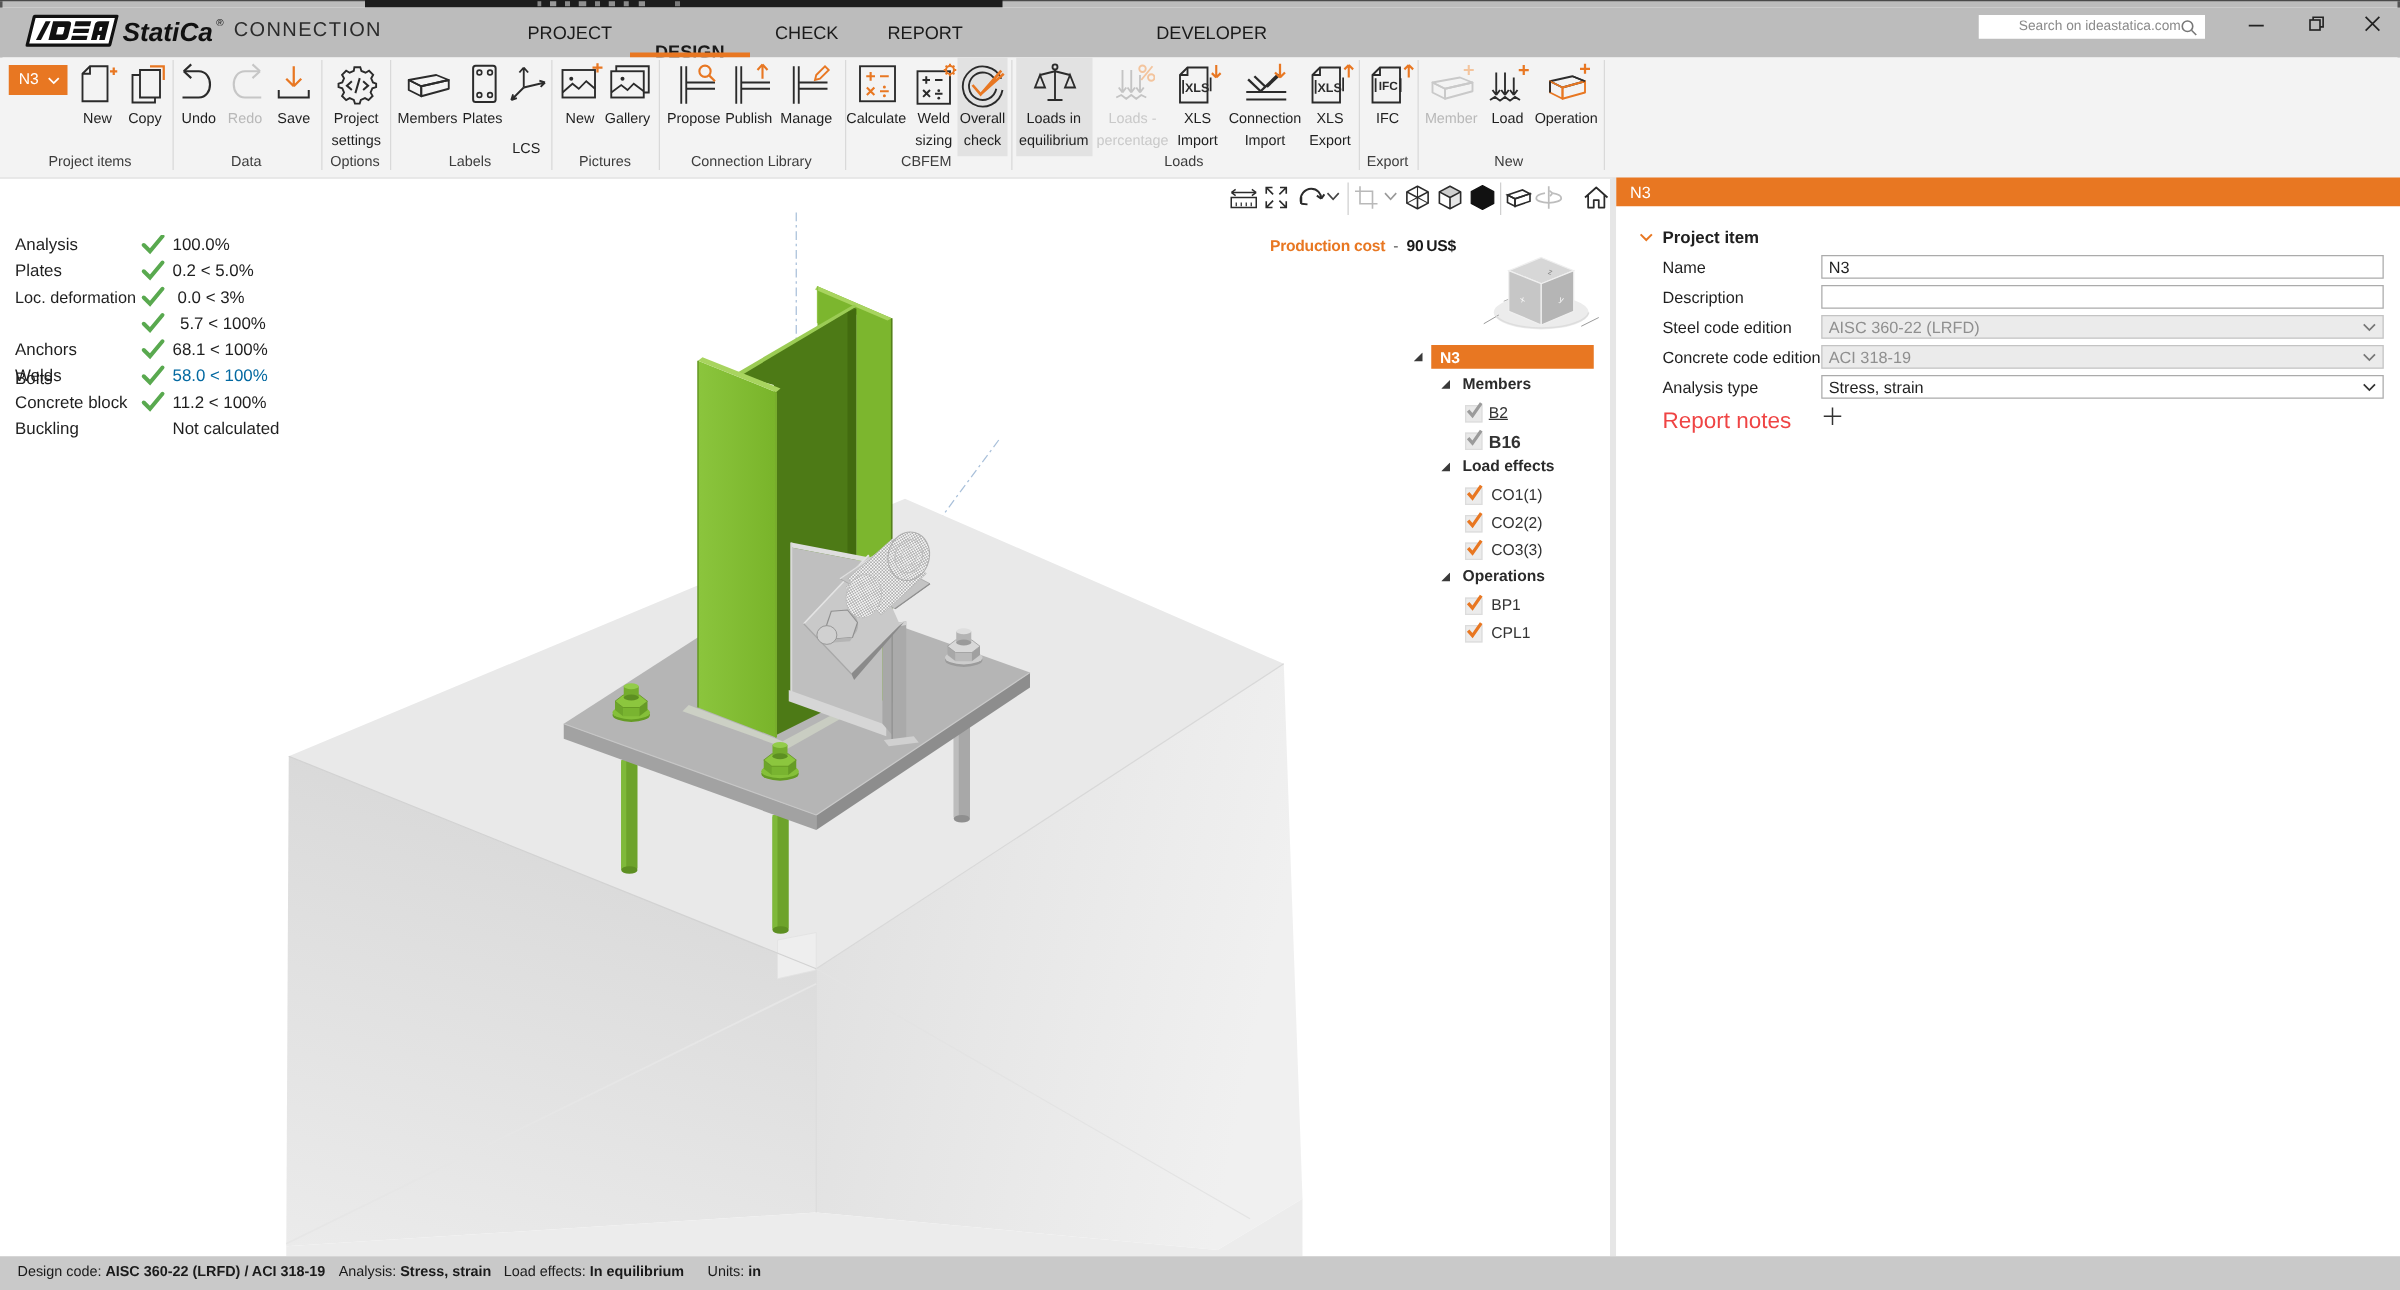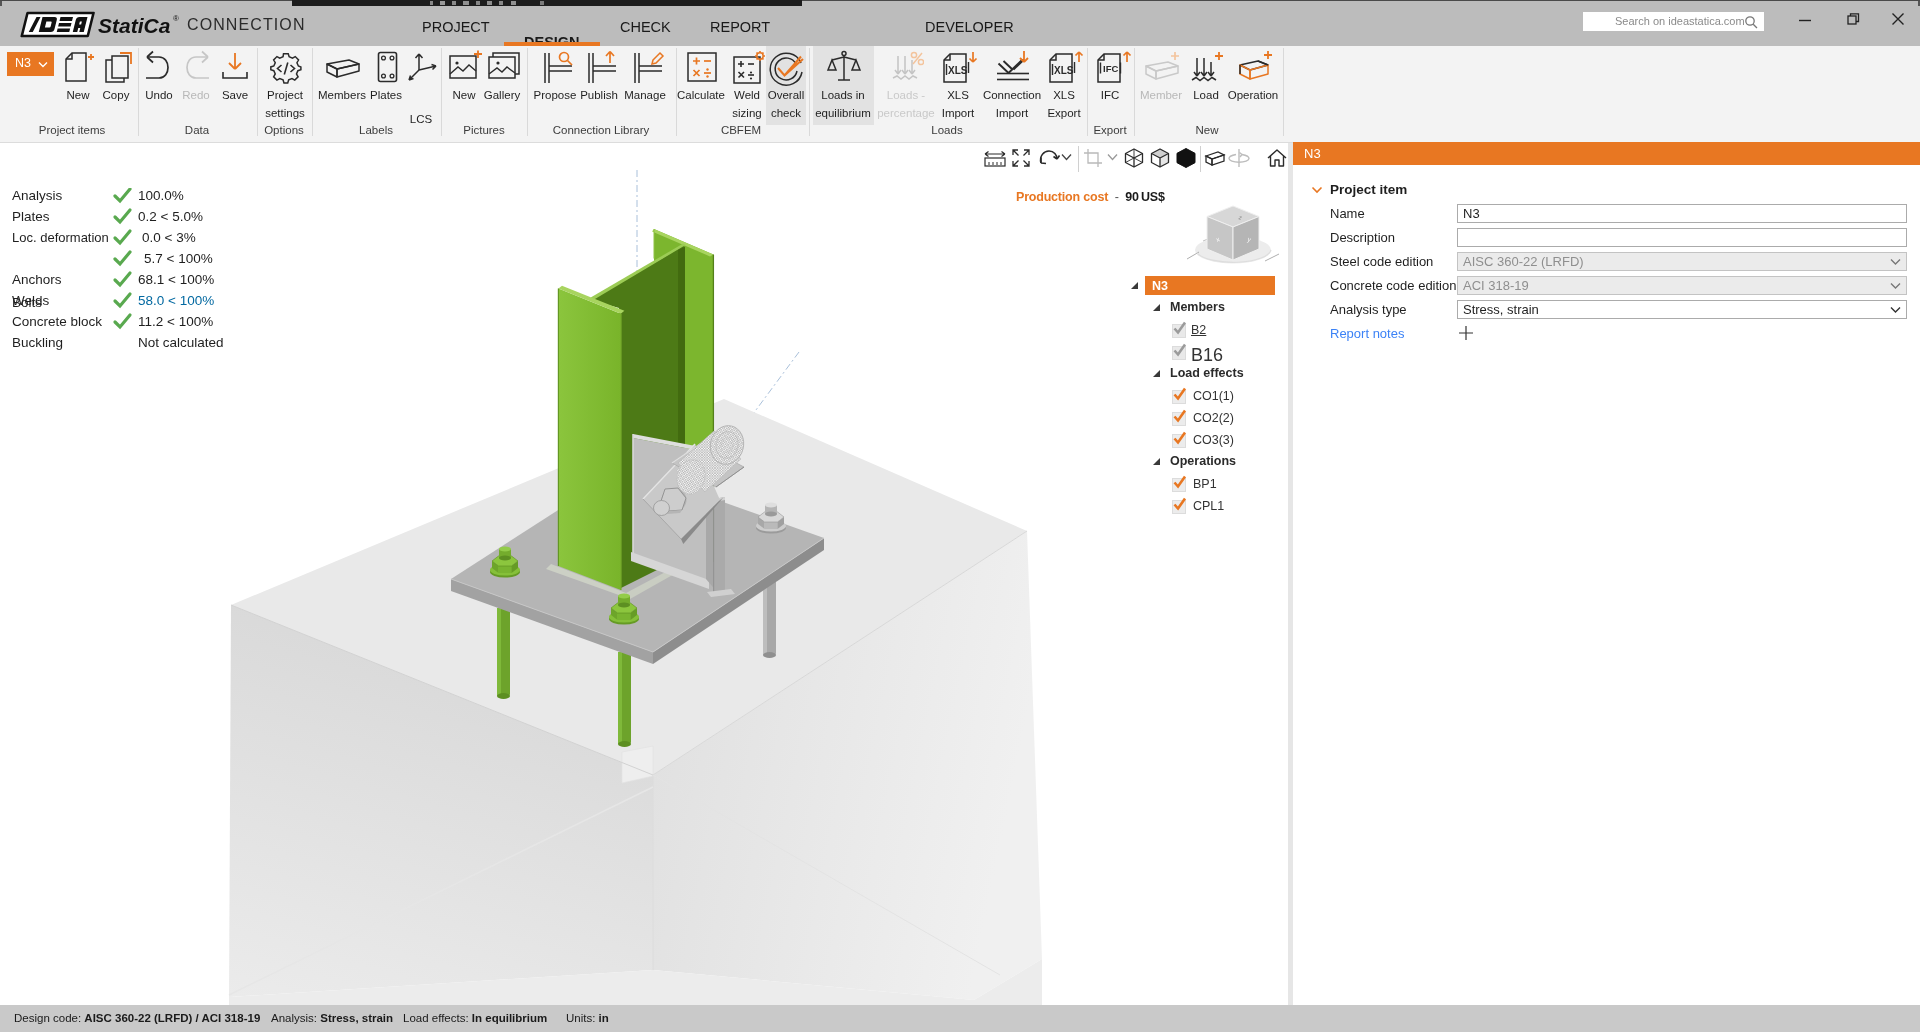--- a/index.html
+++ b/index.html
@@ -619,21 +619,21 @@
   <div class="abs" style="left:1170px;top:300px;font-size:12.5px;font-weight:bold;color:#2b2b2b;">Members</div>
   <div class="abs" style="left:1172px;top:324px;width:12px;height:12px;background:#e9e9e9;border:1px solid #dcdcdc;"></div>
   <svg class="abs" style="left:1172px;top:320px;" width="16" height="16" viewBox="0 0 16 16">
       <path d="M2.5 8.5 L6 12.5 L13 2.5" stroke="#9b9b9b" stroke-width="2.6" fill="none"></path>
     </svg>
   <div class="abs" style="left:1191px;top:323px;font-size:12.5px;color:#333;text-decoration:underline;">B2</div>
   <div class="abs" style="left:1172px;top:346px;width:12px;height:12px;background:#e9e9e9;border:1px solid #dcdcdc;"></div>
   <svg class="abs" style="left:1172px;top:342px;" width="16" height="16" viewBox="0 0 16 16">
       <path d="M2.5 8.5 L6 12.5 L13 2.5" stroke="#9b9b9b" stroke-width="2.6" fill="none"></path>
     </svg>
-  <div class="abs" style="left:1191px;top:345px;font-size:18px;color:#333;">B16</div>
+  <div class="abs" style="left:1191px;top:345px;font-size:14px;color:#333;font-weight:bold;">B16</div>
   <svg class="abs" style="left:1153px;top:370px;" width="8" height="8" viewBox="0 0 8 8">
       <polygon points="7,0 7,7 0,7" fill="#3a3a3a"></polygon>
     </svg>
   <div class="abs" style="left:1170px;top:366px;font-size:12.5px;font-weight:bold;color:#2b2b2b;">Load effects</div>
   <div class="abs" style="left:1172px;top:390px;width:12px;height:12px;background:#ececec;border:1px solid #dcdcdc;"></div>
   <svg class="abs" style="left:1172px;top:386px;" width="16" height="16" viewBox="0 0 16 16">
       <path d="M2.5 8.5 L6 12.5 L13 2.5" stroke="#e87722" stroke-width="2.6" fill="none"></path>
     </svg>
   <div class="abs" style="left:1193px;top:389px;font-size:12.5px;color:#333;">CO1(1)</div>
   <div class="abs" style="left:1172px;top:412px;width:12px;height:12px;background:#ececec;border:1px solid #dcdcdc;"></div>
@@ -698,21 +698,21 @@
 <div id="propgrid" style="position:absolute;left:0;top:0;">
   <svg class="abs" style="left:1311px;top:185px;" width="12" height="10" viewBox="0 0 12 10">
       <path d="M1.5 2.5 L6 7 L10.5 2.5" stroke="#e87722" stroke-width="1.6" fill="none"></path>
     </svg>
   <div class="abs" style="left:1330px;top:182px;font-size:13.5px;font-weight:bold;color:#1f1f1f;">Project item</div>
   <div class="abs" style="left:1330px;top:206px;font-size:13px;color:#1f1f1f;">Name</div>
   <div class="abs" style="left:1330px;top:230px;font-size:13px;color:#1f1f1f;">Description</div>
   <div class="abs" style="left:1330px;top:254px;font-size:13px;color:#1f1f1f;">Steel code edition</div>
   <div class="abs" style="left:1330px;top:278px;font-size:13px;color:#1f1f1f;">Concrete code edition</div>
   <div class="abs" style="left:1330px;top:302px;font-size:13px;color:#1f1f1f;">Analysis type</div>
-  <div class="abs" style="left:1330px;top:326px;font-size:13px;color:#3b82f6;">Report notes</div>
+  <div class="abs" style="left:1330px;top:326px;font-size:18px;color:#ef4444;">Report notes</div>
   <div class="abs" style="left:1457px;top:204px;width:448px;height:17px;background:#fff;border:1px solid #ababab;"></div>
   <div class="abs" style="left:1463px;top:206px;font-size:13px;color:#1f1f1f;">N3</div>
   <div class="abs" style="left:1457px;top:228px;width:448px;height:17px;background:#fff;border:1px solid #ababab;"></div>
   <div class="abs" style="left:1457px;top:252px;width:448px;height:17px;background:#ebebeb;border:1px solid #c3c3c3;"></div>
   <div class="abs" style="left:1463px;top:254px;font-size:13px;color:#8f8f8f;">AISC 360-22 (LRFD)</div>
   <svg class="abs" style="left:1890px;top:258px;" width="11" height="8" viewBox="0 0 11 8">
       <path d="M1 1.5 L5.5 6 L10 1.5" stroke="#777" stroke-width="1.4" fill="none"></path>
     </svg>
   <div class="abs" style="left:1457px;top:276px;width:448px;height:17px;background:#ebebeb;border:1px solid #c3c3c3;"></div>
   <div class="abs" style="left:1463px;top:278px;font-size:13px;color:#8f8f8f;">ACI 318-19</div>

